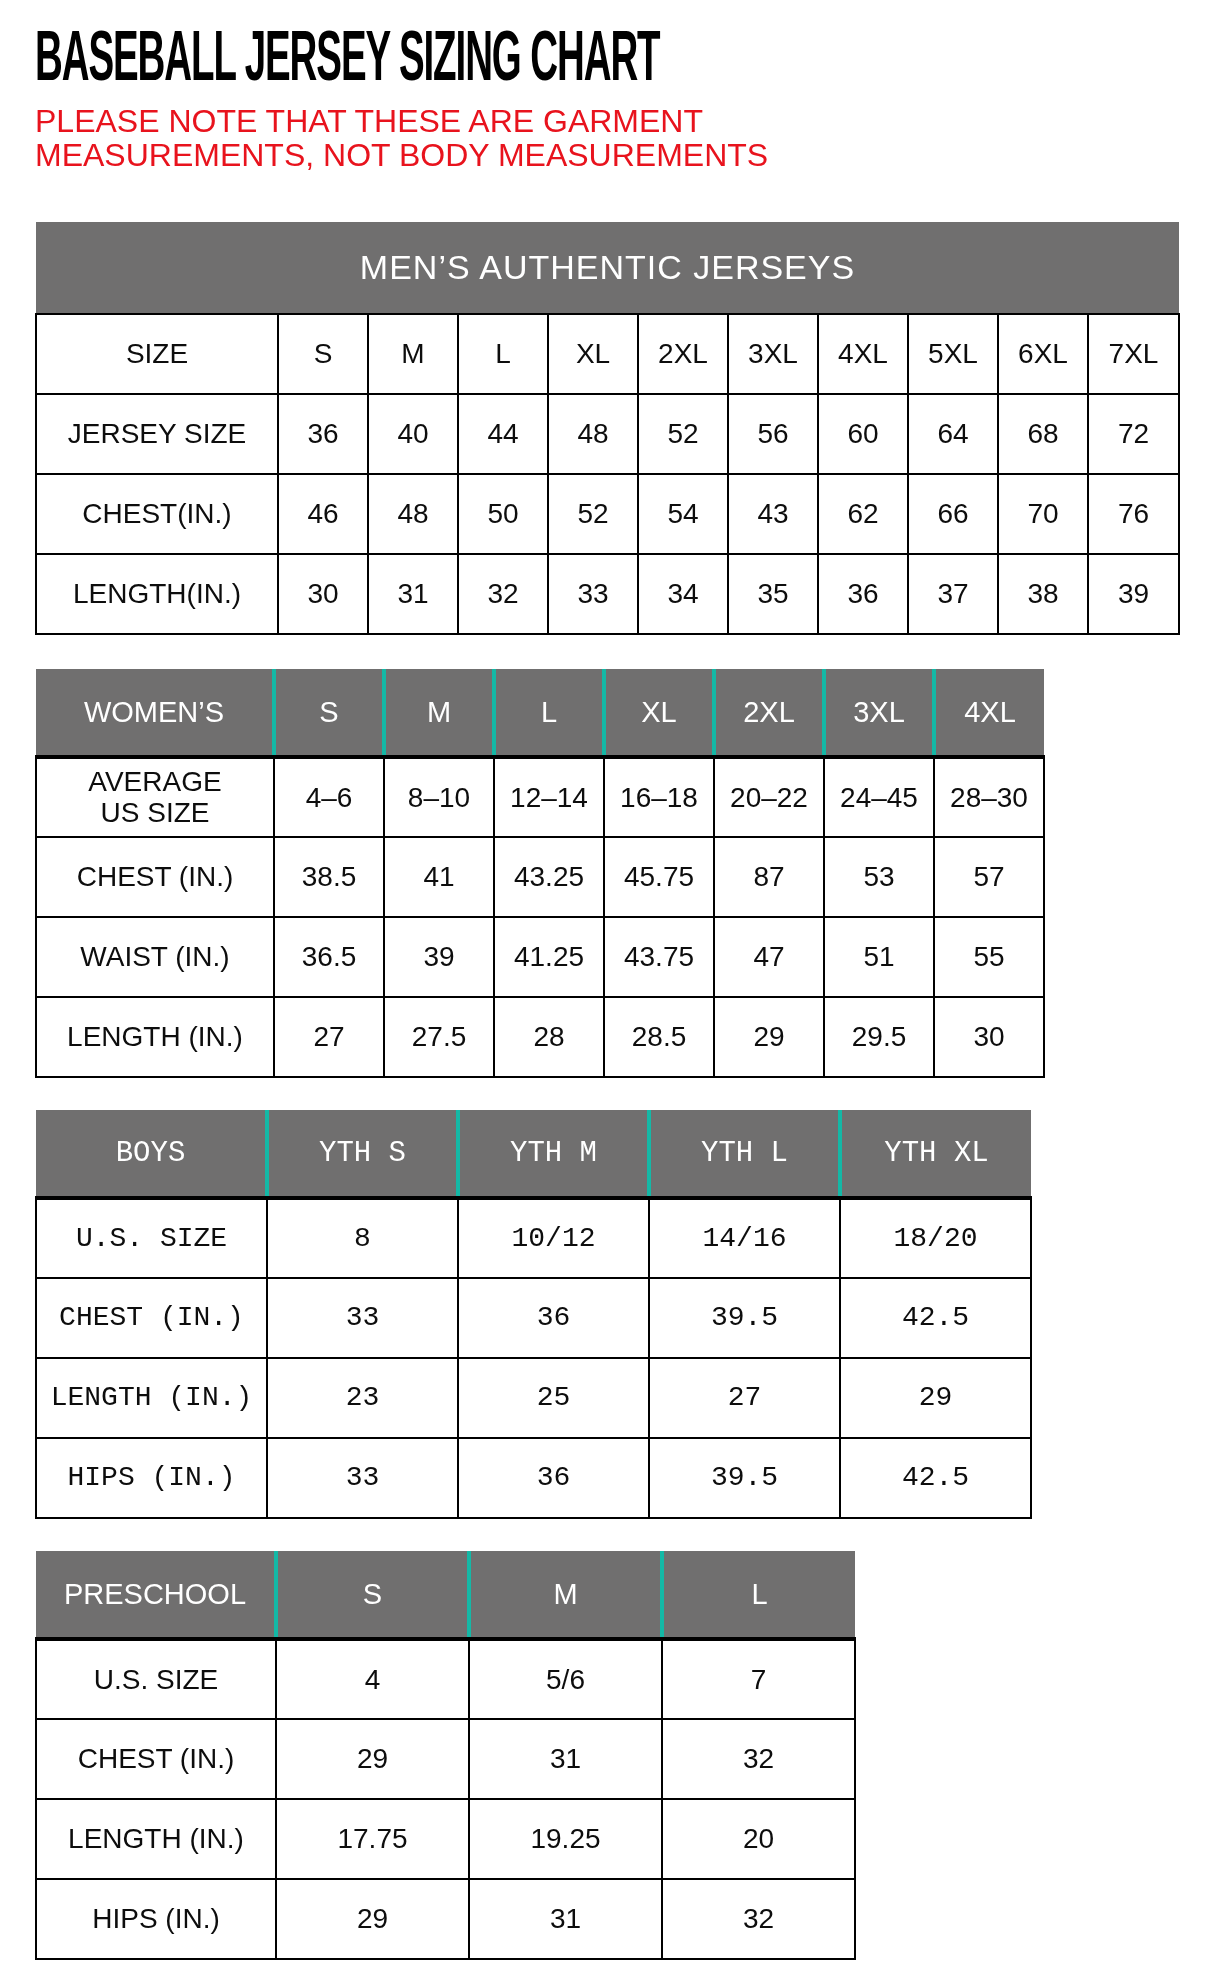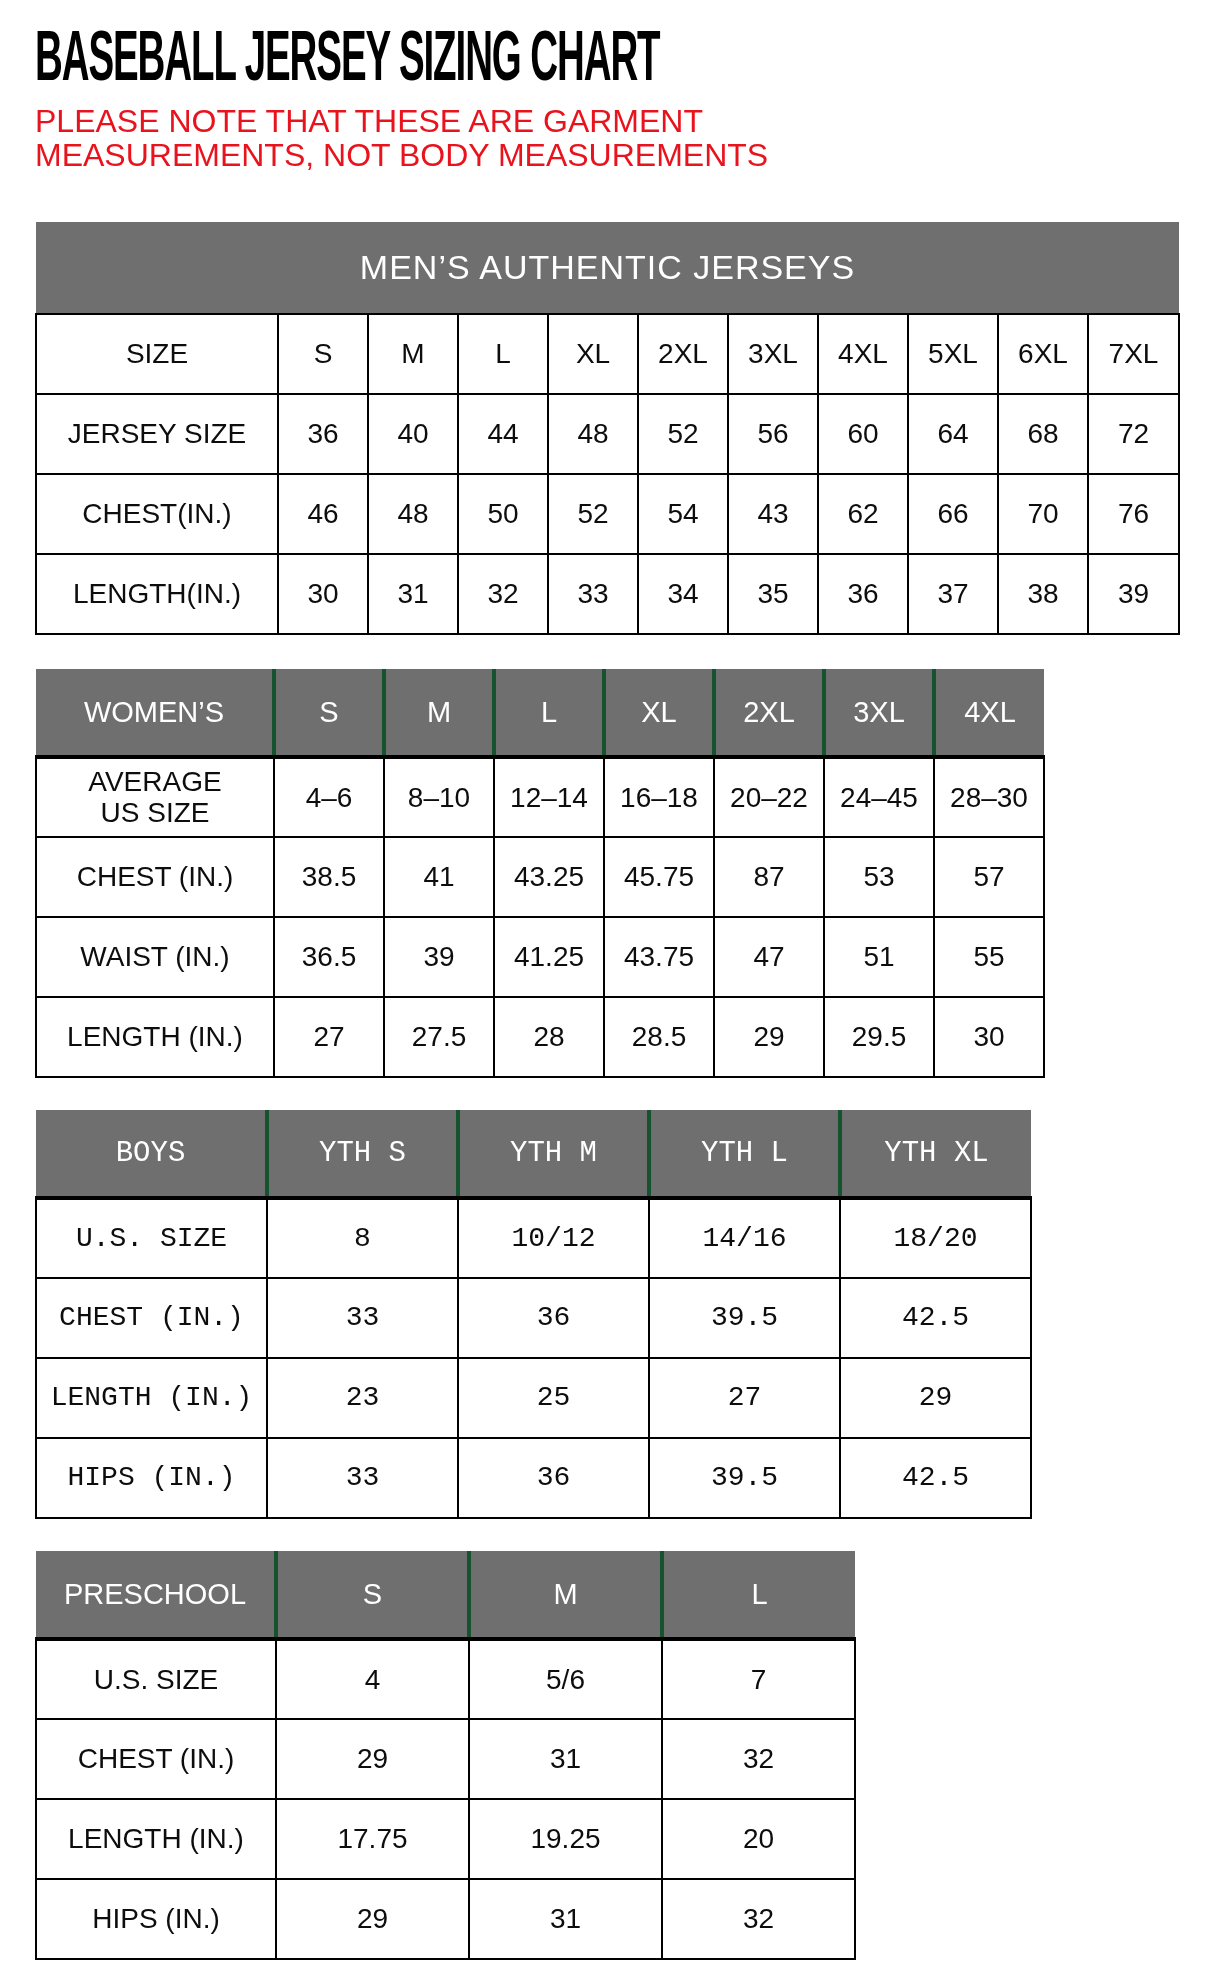--- a/index.html
+++ b/index.html
@@ -56,21 +56,21 @@
     font-size:28px;
     padding:2px 4px;
     white-space:pre-line;
     line-height:1.1;
     overflow:hidden;
   }
   tr.gheadrow td{
     background:var(--gray);
     color:#fff;
     border:none;
-    border-right:4px solid #14532d;
+    border-right:4px solid #14b8a6;
     border-bottom:4px solid #000;
     font-size:29px;
     height:88px;
   }
   tr.gheadrow td:last-child{border-right:none;}
   tr.gheadrow.merged td{
     font-size:34px;
     letter-spacing:1px;
     border-right:none;
     border-bottom:2px solid #000;

